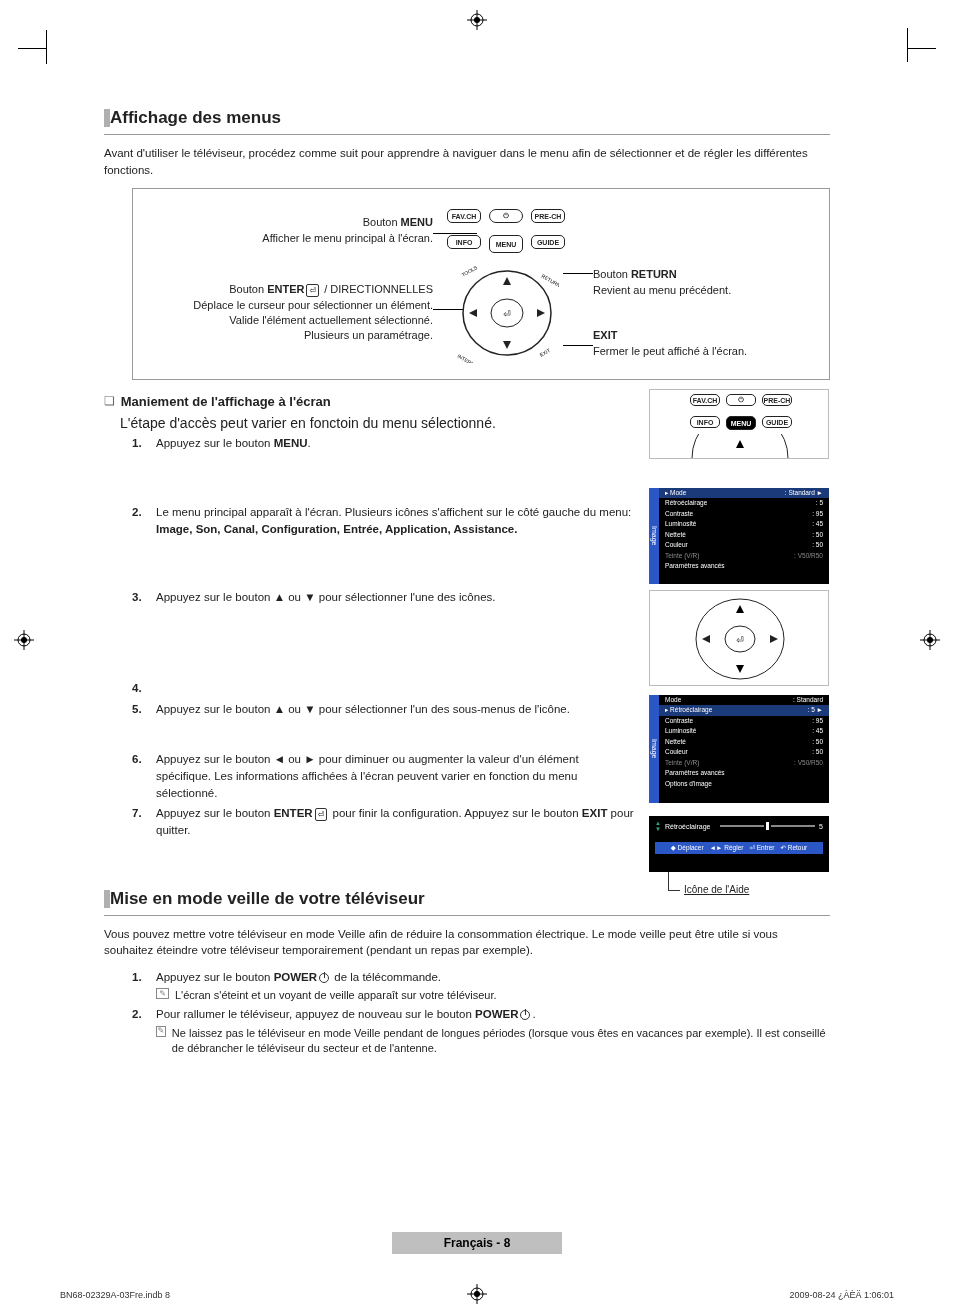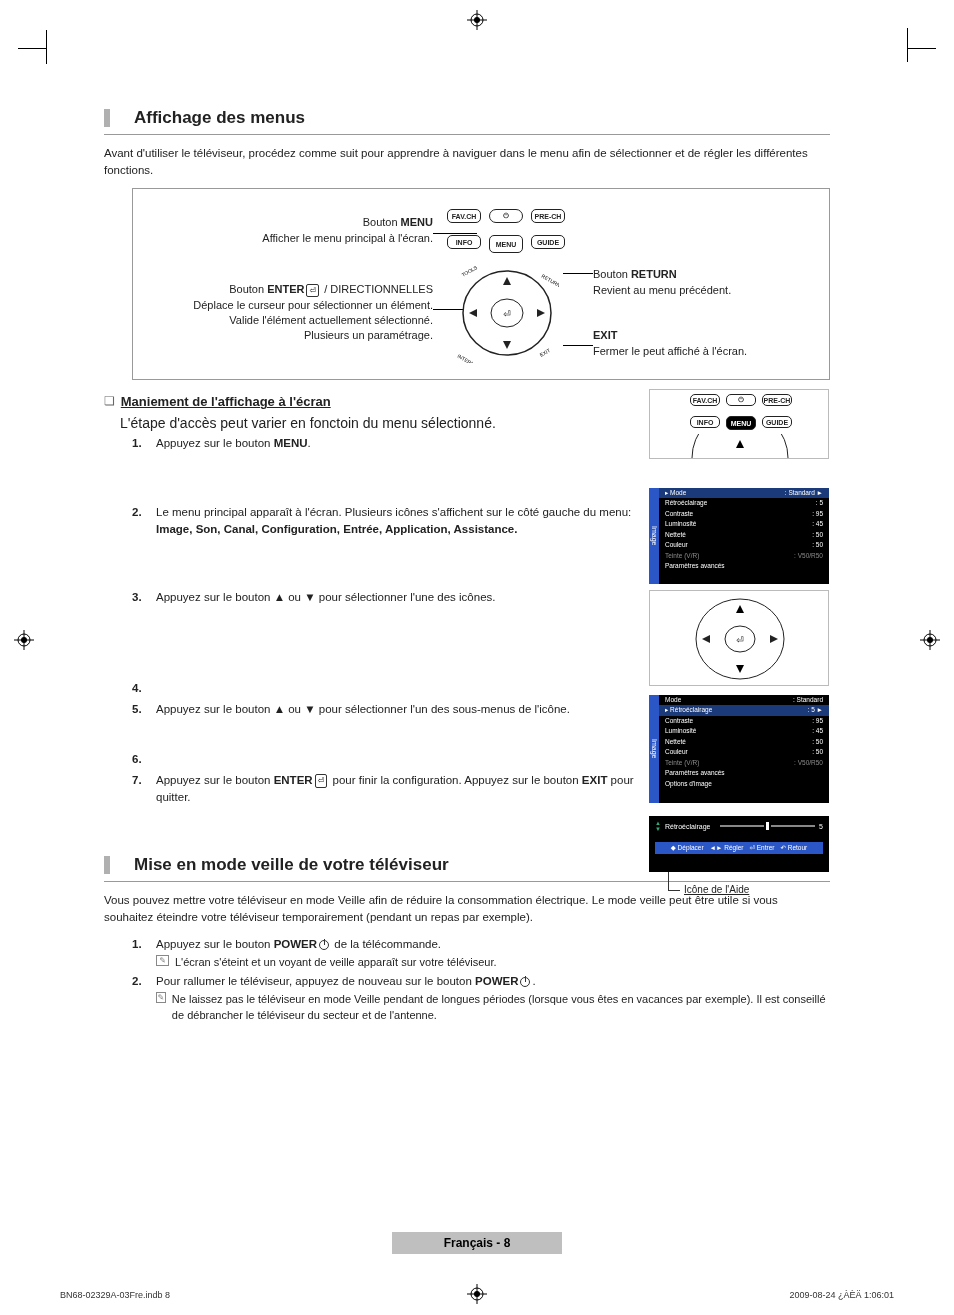--- a/index.html
+++ b/index.html
@@ -4,37 +4,37 @@
 <style>
   * { box-sizing: border-box; margin: 0; padding: 0; }
   html, body { width: 954px; height: 1315px; background: #fff; font-family: Arial, Helvetica, sans-serif; color: #222; }
   .page { position: relative; width: 954px; height: 1315px; }
   .crop { position: absolute; background: #000; }
   .crop.tl-h { top: 48px; left: 18px; width: 28px; height: 1px; }
   .crop.tl-v { top: 30px; left: 46px; width: 1px; height: 34px; }
   .reg { position: absolute; width: 20px; height: 20px; }
   .reg svg { width: 20px; height: 20px; }
   .content { position: absolute; top: 108px; left: 104px; width: 726px; }
-  .section-title { display: flex; align-items: center; gap: 24px; margin-bottom: 6px; }
+  .section-title { display: flex; align-items: center; gap: 0; margin-bottom: 6px; }
   .section-title .bar { width: 6px; height: 18px; background: #b0b0b0; }
   .section-title h2 { font-size: 17px; font-weight: bold; }
   .hr { border: none; border-top: 1px solid #999; margin-bottom: 10px; }
   .intro { font-size: 11.5px; line-height: 1.45; margin-bottom: 10px; }
   .remote-box { margin-left: 28px; border: 1px solid #999; width: 698px; height: 192px; position: relative; margin-bottom: 14px; padding-left: 28px; }
   .remote-left { position: absolute; left: 10px; top: 26px; width: 290px; text-align: right; font-size: 11px; line-height: 1.4; }
   .remote-left .blk { margin-bottom: 36px; }
   .remote-right-col { position: absolute; left: 460px; top: 78px; width: 220px; font-size: 11px; line-height: 1.4; }
   .remote-right-col .blk { margin-bottom: 30px; }
   .remote-img { position: absolute; left: 304px; top: 6px; width: 150px; height: 180px; }
   .rbtn { position: absolute; border: 1px solid #222; border-radius: 5px; background: #fff; font-size: 7px; text-align: center; display:flex; align-items:center; justify-content:center; font-weight:bold; }
   .leader { position: absolute; background: #000; height: 1px; }
 
   .sub-h { margin-left: 0; display:flex; gap:6px; align-items:flex-start; margin-bottom:6px;}
   .sub-h .sq { font-size:12px; color:#666; }
-  .sub-h h3 { font-size: 13px; font-weight: bold; text-decoration: underline; }
+  .sub-h h3 { font-size: 13px; font-weight: bold; }
   .substep { font-size: 14px; margin-left: 16px; margin-bottom: 4px; }
   .ol { margin-left: 28px; }
   .ol .li { display:flex; gap:10px; font-size:11.5px; line-height:1.45; margin-bottom:4px; }
   .ol .li .num { font-weight:bold; min-width:14px; }
   .ol .li .txt { flex:1; max-width: 480px; }
   .ol .li .txt .b { font-weight:bold; }
   .spacer { height: 48px; }
   .spacer-sm { height: 30px; }
   .menu-screen { position:absolute; background:#000; color:#fff; font-size:7px; line-height:1.3; }
   .menu-screen .vt { position:absolute; left:0; top:0; bottom:0; width:10px; background:#2a56c6; color:#fff; writing-mode:vertical-rl; text-align:center; font-size:7px; display:flex; align-items:center; justify-content:center; }
@@ -197,20 +197,21 @@
       <div class="li">
         <div class="num">4.</div>
       </div>
       <div class="li">
         <div class="num">5.</div>
         <div class="txt">Appuyez sur le bouton ▲ ou ▼  pour sélectionner l'un des sous-menus de l'icône.</div>
       </div>
       <div class="spacer-sm"></div>
       <div class="li">
         <div class="num">6.</div>
+        <div class="txt">Appuyez sur le bouton ◄ ou ► pour diminuer ou augmenter la valeur d'un élément spécifique. Les informations affichées à l'écran peuvent varier en fonction du menu sélectionné.</div>
       </div>
       <div class="li">
         <div class="num">7.</div>
         <div class="txt"><span>Appuyez sur le bouton </span><span class="b">ENTER</span><span class="enter-icon">⏎</span><span> pour finir la configuration. Appuyez sur le bouton </span><span class="b">EXIT</span><span> pour quitter.</span></div>
       </div>
     </div>
 
     <div class="section2">
       <div class="section-title">
         <div class="bar"></div>

